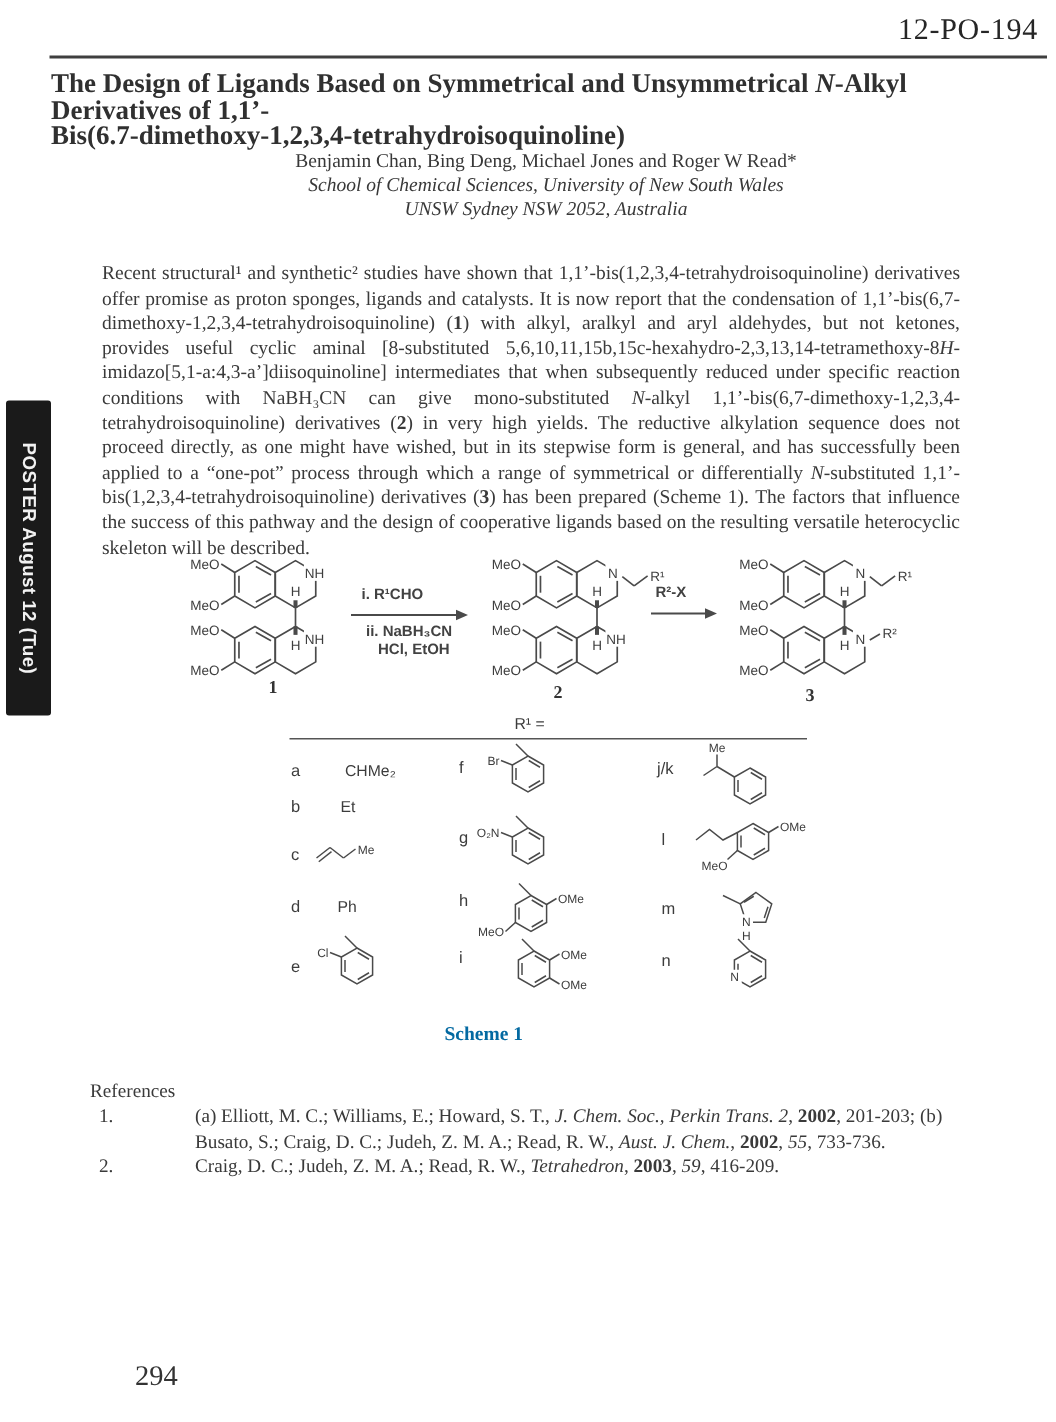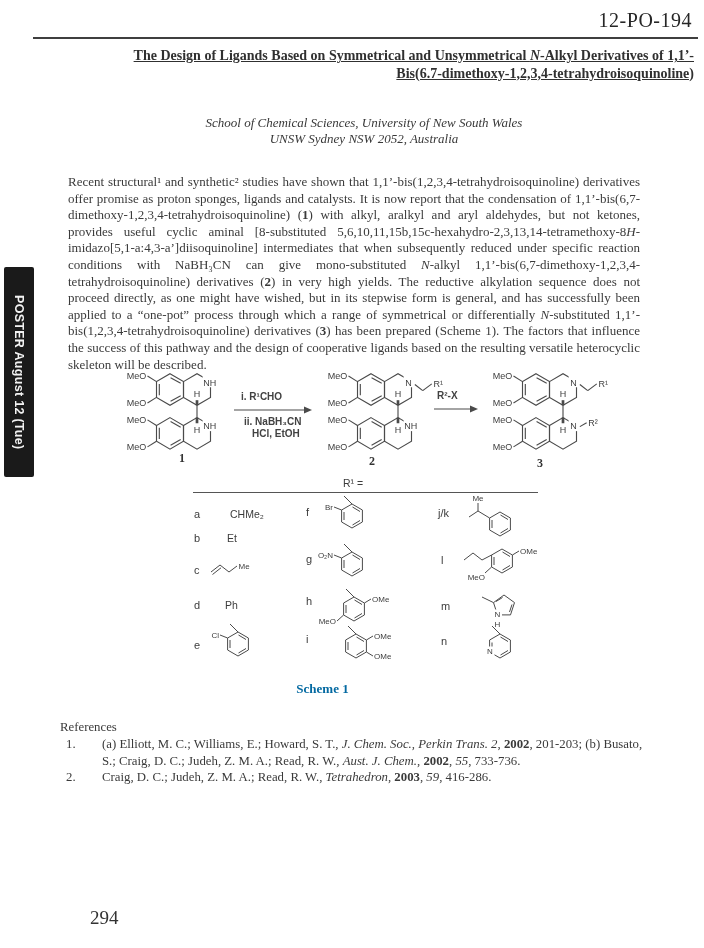--- a/index.html
+++ b/index.html
@@ -3,40 +3,40 @@
 <meta charset="utf-8">
 <style>
   html,body{margin:0;padding:0;background:#ffffff;}
   .page{position:relative;width:704px;height:948px;background:#fff;overflow:hidden;
         font-family:"Liberation Serif",serif;color:#383838;filter:blur(0.25px);}
   .abs{position:absolute;}
   .it{font-style:italic;}
   .bd{font-weight:700;}
   .header-code{top:9px;right:12px;font-size:20px;font-weight:400;color:#262626;letter-spacing:.5px;text-align:right;}
   .header-rule{top:37px;left:33px;width:665px;height:2px;background:#3f3f3f;}
-  .title-block{top:47px;left:34px;width:660px;text-align:right;font-weight:700;
-               font-size:14px;line-height:17.5px;color:#303030;text-decoration:underline;}
+  .title-block{top:47px;left:34px;width:660px;text-align:left;font-weight:700;
+               font-size:18px;line-height:17.5px;color:#303030;}
   .authors{top:99px;left:34px;width:660px;text-align:center;font-size:13px;}
   .affil{left:34px;width:660px;text-align:center;font-size:13px;font-style:italic;}
   .abstract{top:174px;left:68px;width:572px;font-size:13px;line-height:16.6px;
             text-align:justify;color:#3a3a3a;}
   .reagent{font-family:"Liberation Sans",sans-serif;font-size:10px;color:#424242;white-space:nowrap;font-weight:bold;}
   .cmpd-label{font-size:12px;font-weight:700;text-align:center;width:24px;color:#333;}
   .chem-svg{position:absolute;overflow:visible;}
   .chem-svg text{font-family:"Liberation Sans",sans-serif;font-size:8px;fill:#3d3d3d;stroke:none;}
   .rg-letter{position:absolute;font-family:"Liberation Sans",sans-serif;font-size:11px;color:#3c3c3c;line-height:14px;}
   .rg-formula{position:absolute;font-family:"Liberation Sans",sans-serif;font-size:10.5px;color:#3c3c3c;line-height:14px;}
   .rg-header{top:477px;left:327px;width:52px;text-align:center;
              font-family:"Liberation Sans",sans-serif;font-size:10.5px;color:#3c3c3c;}
   .rg-rule{top:492px;left:193px;width:345px;height:1px;background:#555;}
   .scheme-caption{top:681px;left:240px;width:165px;text-align:center;font-weight:700;font-size:13px;color:#0369a1;}
   .refs{top:719px;left:60px;width:584px;font-size:12.8px;line-height:16.8px;color:#3a3a3a;}
   .ref-row{display:flex;}
   .ref-num{width:36px;flex:none;padding-left:6px;}
-  .ref-text{flex:1;}
+  .ref-text{flex:1;margin-left:28px;}
   .page-number{top:907px;left:90px;font-size:19px;font-weight:400;color:#333;}
   .sidebar-tab{top:267px;left:4px;width:30px;height:210px;background:#1a1a1a;border-radius:2px;
                display:flex;align-items:center;justify-content:center;}
   .sidebar-tab span{writing-mode:vertical-rl;text-orientation:mixed;color:#f2f2f2;
                     font-family:"Liberation Sans",sans-serif;font-size:12.5px;font-weight:700;
                     letter-spacing:.3px;white-space:nowrap;}
 </style>
 </head>
 <body>
 
@@ -46,20 +46,21 @@
     <span>POSTER August 12 (Tue)</span>
   </div>
 
   <div class="abs header-code">12-PO-194</div>
   <div class="abs header-rule"></div>
 
   <div class="abs title-block">
     <div><span>The Design of Ligands Based on Symmetrical and Unsymmetrical </span><span class="it">N</span><span>-Alkyl Derivatives of 1,1’-</span></div>
     <div>Bis(6.7-dimethoxy-1,2,3,4-tetrahydroisoquinoline)</div>
   </div>
+  <div class="abs authors">Benjamin Chan, Bing Deng, Michael Jones and Roger W Read*</div>
   <div class="abs affil" style="top:115px;">School of Chemical Sciences, University of New South Wales</div>
   <div class="abs affil" style="top:131px;">UNSW Sydney NSW 2052, Australia</div>
 
   <div class="abs abstract"><span>Recent structural¹ and synthetic² studies have shown that 1,1’-bis(1,2,3,4-tetrahydroisoquinoline) derivatives offer promise as proton sponges, ligands and catalysts. It is now report that the condensation of 1,1’-bis(6,7-dimethoxy-1,2,3,4-tetrahydroisoquinoline) (</span><span class="bd">1</span><span>) with alkyl, aralkyl and aryl aldehydes, but not ketones, provides useful cyclic aminal [8-substituted 5,6,10,11,15b,15c-hexahydro-2,3,13,14-tetramethoxy-8</span><span class="it">H</span><span>-imidazo[5,1-a:4,3-a’]diisoquinoline] intermediates that when subsequently reduced under specific reaction conditions with NaBH₃CN can give mono-substituted </span><span class="it">N</span><span>-alkyl 1,1’-bis(6,7-dimethoxy-1,2,3,4-tetrahydroisoquinoline) derivatives (</span><span class="bd">2</span><span>) in very high yields. The reductive alkylation sequence does not proceed directly, as one might have wished, but in its stepwise form is general, and has successfully been applied to a “one-pot” process through which a range of symmetrical or differentially </span><span class="it">N</span><span>-substituted 1,1’-bis(1,2,3,4-tetrahydroisoquinoline) derivatives (</span><span class="bd">3</span><span>) has been prepared (Scheme 1). The factors that influence the success of this pathway and the design of cooperative ligands based on the resulting versatile heterocyclic skeleton will be described.</span></div>
 
   <svg class="chem-svg" style="left:116px;top:368px;" width="108" height="88" viewBox="-14 6 96 78">
     <g stroke="#4a4a4a" fill="none" stroke-width="1">
       <polygon points="34,11 46,18 46,32 34,39 22,32 22,18"></polygon>
       <line x1="34.5" y1="14.5" x2="43.5" y2="19.5"></line>
         <line x1="43.5" y1="30.5" x2="34.5" y2="35.5"></line>
@@ -329,19 +330,19 @@
   <div class="abs scheme-caption">Scheme 1</div>
 
   <div class="abs refs">
     <div>References</div>
     <div class="ref-row">
       <span class="ref-num">1.</span>
       <span class="ref-text"><span>(a) Elliott, M. C.; Williams, E.; Howard, S. T., </span><span class="it">J. Chem. Soc., Perkin Trans. 2</span><span>, </span><span class="bd">2002</span><span>, 201-203; (b) Busato, S.; Craig, D. C.; Judeh, Z. M. A.; Read, R. W., </span><span class="it">Aust. J. Chem.</span><span>, </span><span class="bd">2002</span><span>, </span><span class="it">55</span><span>, 733-736.</span></span>
     </div>
     <div class="ref-row">
       <span class="ref-num">2.</span>
-      <span class="ref-text"><span>Craig, D. C.; Judeh, Z. M. A.; Read, R. W., </span><span class="it">Tetrahedron</span><span>, </span><span class="bd">2003</span><span>, </span><span class="it">59</span><span>, 416-286.</span></span>
+      <span class="ref-text"><span>Craig, D. C.; Judeh, Z. M. A.; Read, R. W., </span><span class="it">Tetrahedron</span><span>, </span><span class="bd">2003</span><span>, </span><span class="it">59</span><span>, 416-209.</span></span>
     </div>
   </div>
 
   <div class="abs page-number">294</div>
 
 </div>
 
 </body></html>

